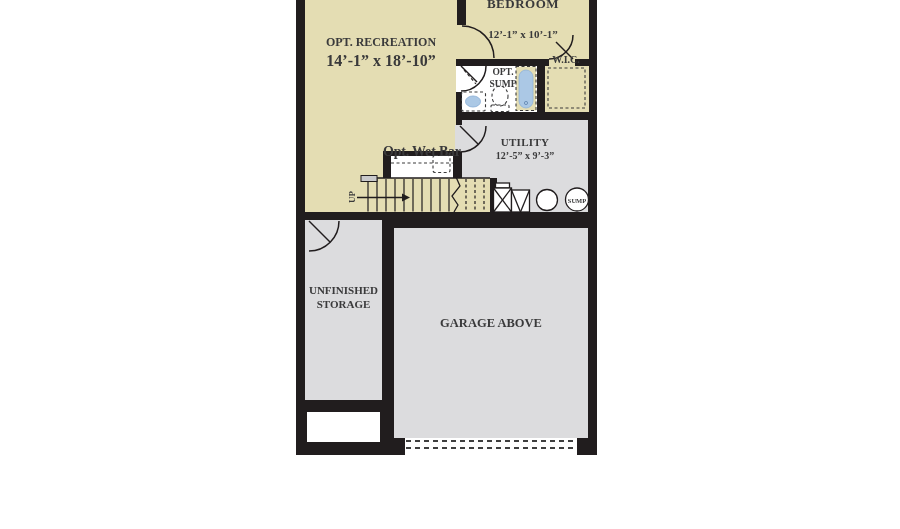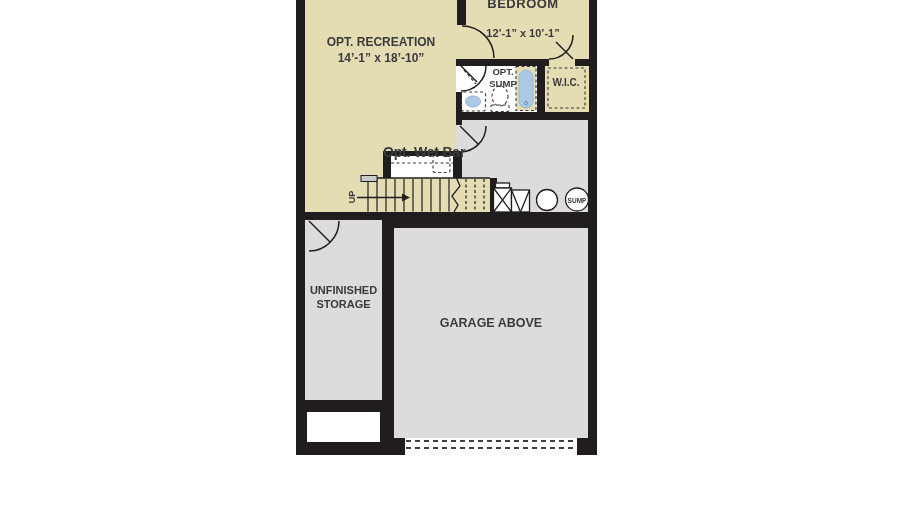--- a/index.html
+++ b/index.html
@@ -1,17 +1,17 @@
 <!DOCTYPE html>
 <html><head>
 <meta charset="utf-8">
 <style>
   html,body{margin:0;padding:0;background:#ffffff;}
   .canvas{position:relative;width:884px;height:529px;background:#ffffff;overflow:hidden;
-          font-family:Liberation Sans, sans-serif;}
+          font-family:Liberation Serif, serif;}
   .abs{position:absolute;}
   
   .wall{background:#211d1e;}
   .tan{background:#e4ddb3;}
   .gray{background:#dcdcde;}
   .white{background:#ffffff;}
   .label{position:absolute;color:#3a3a3b;font-weight:bold;text-align:center;}
   .nowrap{white-space:nowrap;}
   svg.overlay{position:absolute;left:0;top:0;pointer-events:none;}
 </style>
@@ -151,27 +151,31 @@
     </g>
   </svg>
 
   <div class="label" style="left:457px;top:-4px;width:132px;">
     <div class="nowrap" style="font-size:13px;letter-spacing:0.5px;">BEDROOM</div>
     <div class="nowrap" style="font-size:11px;margin-top:16px;">12’-1” x 10’-1”</div>
   </div>
 
   <div class="label" style="left:305px;top:35px;width:152px;">
     <div class="nowrap" style="font-size:12px;text-align:center;">OPT. RECREATION</div>
-    <div class="nowrap" style="font-size:12px;margin-top:2px;">14’-1” x 18’-10”</div>
+    <div class="nowrap" style="font-size:16px;margin-top:2px;">14’-1” x 18’-10”</div>
   </div>
 
   <div class="label" style="left:486px;top:66px;width:34px;font-size:9.5px;line-height:12px;">OPT. SUMP</div>
 
-  <div class="label nowrap" style="left:545px;top:77px;width:42px;font-size:10px;">W.I.C.</div>
+  <div class="label nowrap" style="left:545px;top:54px;width:42px;font-size:10px;">W.I.C.</div>
 
+  <div class="label" style="left:462px;top:136px;width:126px;">
+    <div class="nowrap" style="font-size:11px;letter-spacing:0.3px;">UTILITY</div>
+    <div class="nowrap" style="font-size:10px;margin-top:2px;">12’-5” x 9’-3”</div>
+  </div>
 
   <div class="label nowrap" style="left:383px;top:144px;width:76px;font-size:14px;letter-spacing:-0.2px;">Opt. Wet Bar</div>
 
   <div class="label" style="left:340px;top:192px;width:24px;font-size:9px;transform:rotate(-90deg);">UP</div>
 
   <div class="label" style="left:305px;top:283px;width:77px;font-size:11px;line-height:14px;">UNFINISHED STORAGE</div>
 
   <div class="label" style="left:394px;top:315px;width:194px;font-size:12.5px;line-height:16px;">GARAGE ABOVE</div>
 
   <div class="label" style="left:565px;top:196.5px;width:24px;font-size:6.5px;">SUMP</div>

